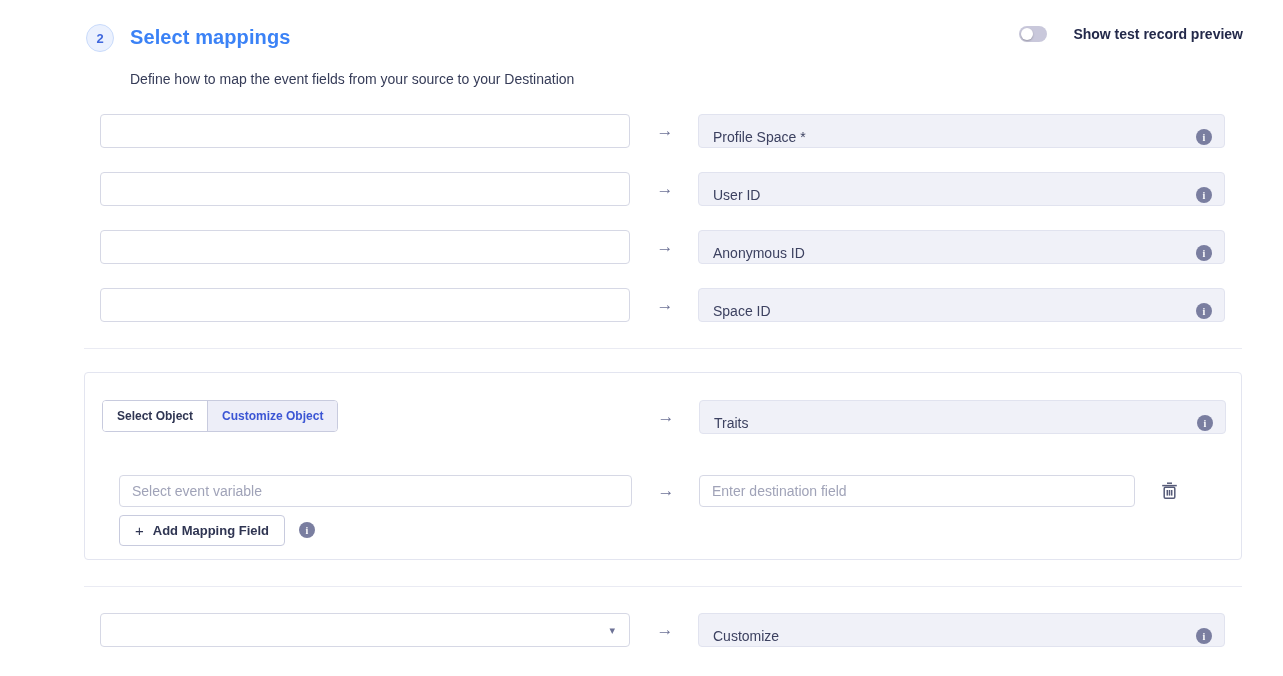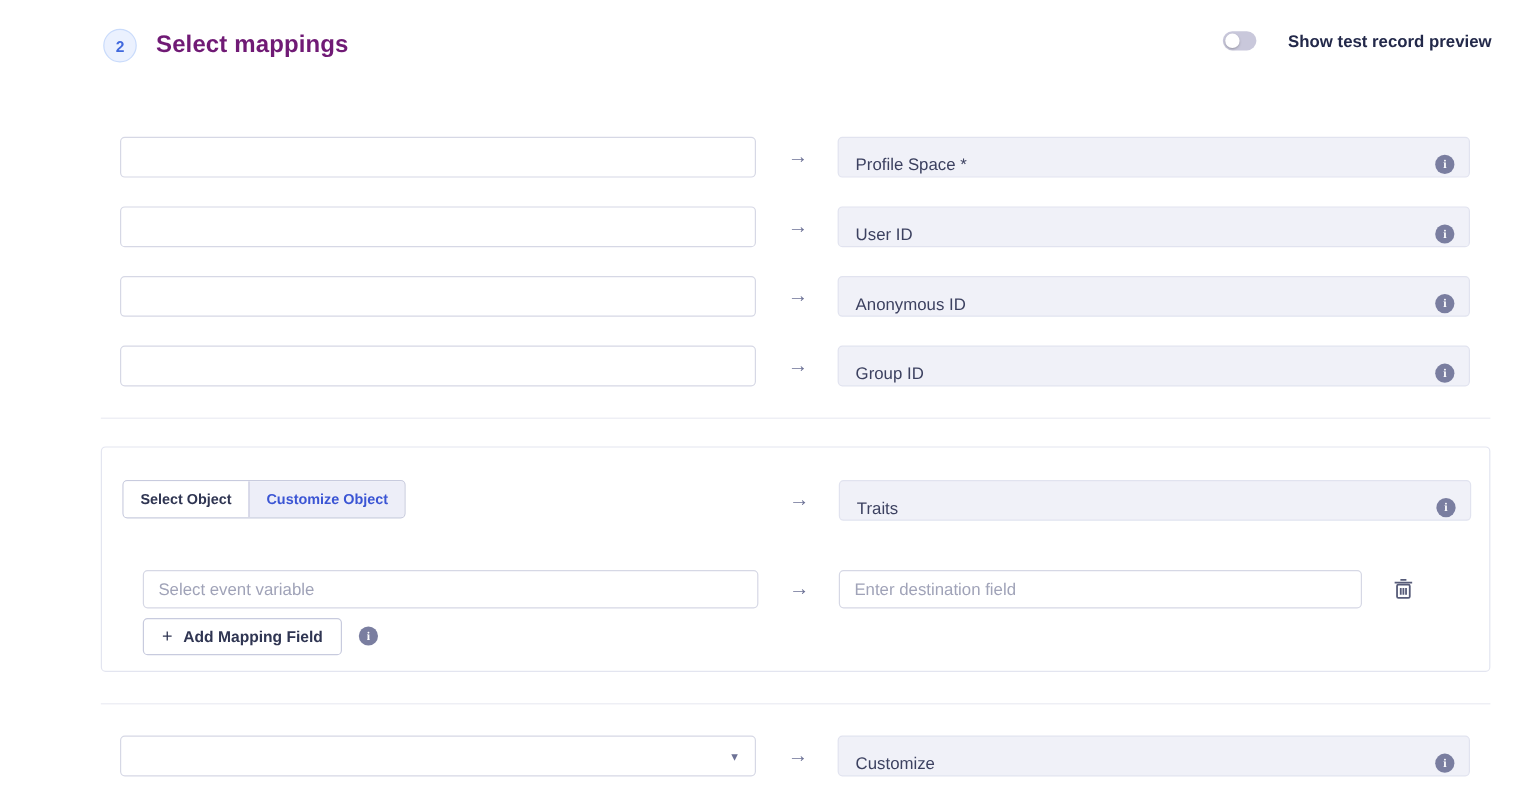--- a/index.html
+++ b/index.html
@@ -16,21 +16,21 @@
   
   .step-badge {
     position:absolute; left:86px; top:24px;
     width:28px; height:28px; border-radius:50%;
     background:#ebf1fe; border:1px solid #c9dbfb;
     color:#4068dd; font-size:13px; font-weight:700;
     display:flex; align-items:center; justify-content:center;
   }
   .page-title {
     position:absolute; left:130px; top:26px;
-    font-size:20px; font-weight:700; color:#701a75;
+    font-size:20px; font-weight:700; color:#3b82f6;
     letter-spacing:0.1px;
   }
   .subtitle {
     position:absolute; left:130px; top:71px;
     font-size:14px; color:#363c58;
   }
   .toggle-wrap {
     position:absolute; right:40px; top:26px;
     display:flex; align-items:flex-end; gap:26px;
   }
@@ -141,20 +141,21 @@
   }
   .caret { font-size:11px; color:#6d7296; }
 </style>
 </head>
 <body>
 
 <div class="page">
 
   <div class="step-badge">2</div>
   <div class="page-title">Select mappings</div>
+  <div class="subtitle">Define how to map the event fields from your source to your Destination</div>
 
   <div class="toggle-wrap">
     <div class="switch">
       <div class="knob"></div>
     </div>
     <div class="toggle-label">Show test record preview</div>
   </div>
 
   <input class="src-input" style="top: 114px;">
   <span class="arrow" style="top:114px">→</span>
@@ -173,21 +174,21 @@
   <input class="src-input" style="top: 230px;">
   <span class="arrow" style="top:230px">→</span>
   <div class="dest-field" style="top:230px">
     <span>Anonymous ID</span>
     <span class="info-badge">i</span>
   </div>
 
   <input class="src-input" style="top: 288px;">
   <span class="arrow" style="top:288px">→</span>
   <div class="dest-field" style="top:288px">
-    <span>Group ID</span>
+    <span>Space ID</span>
     <span class="info-badge">i</span>
   </div>
 
   <div class="divider" style="top:348px"></div>
 
   <div class="group-card">
 
     <div class="tab-group">
       <button class="tab">Select Object</button>
       <button class="tab active">Customize Object</button>

